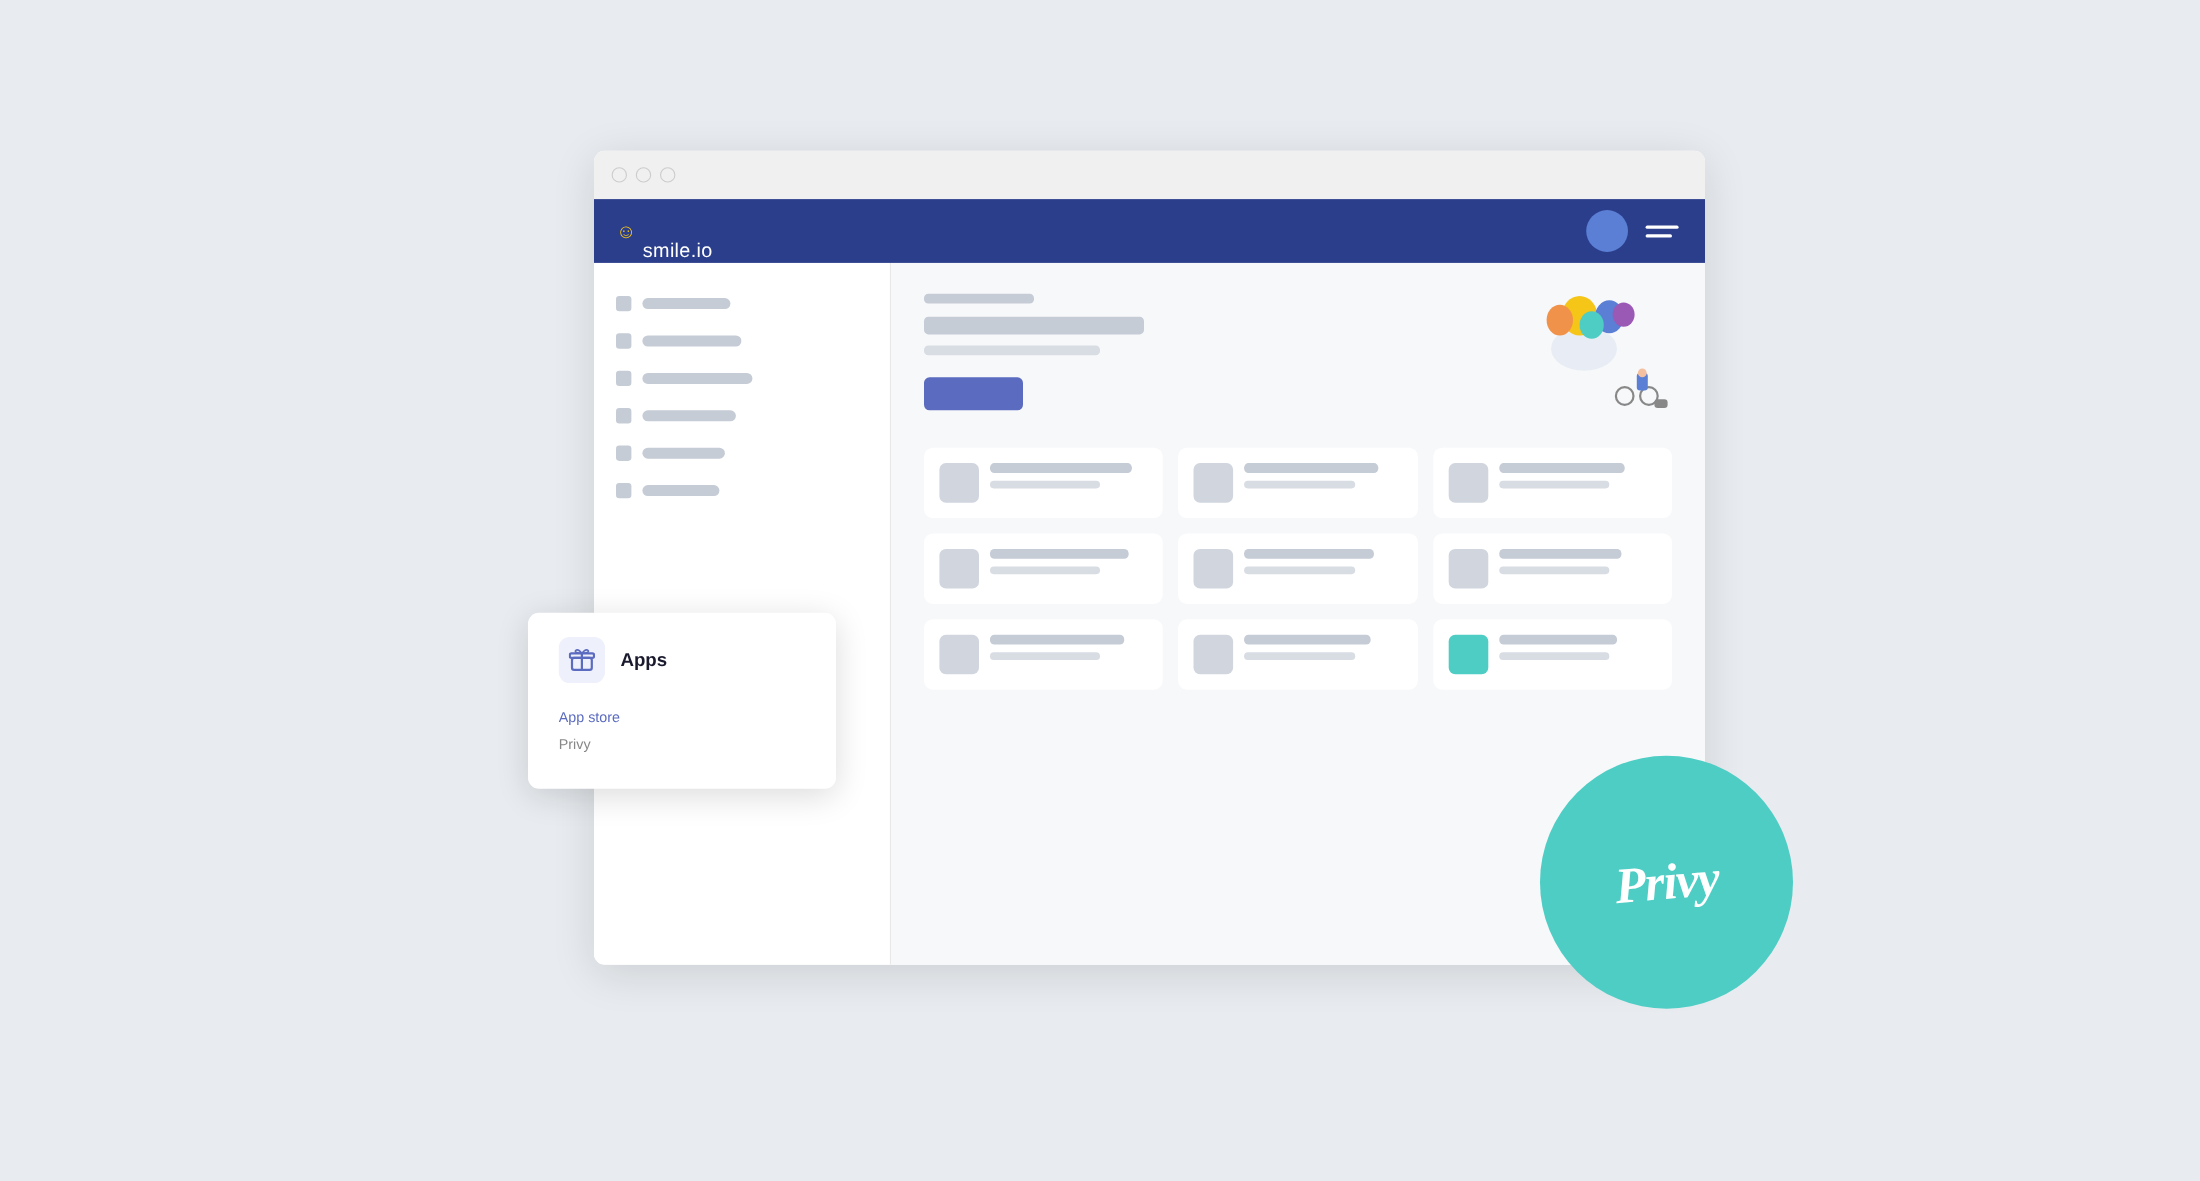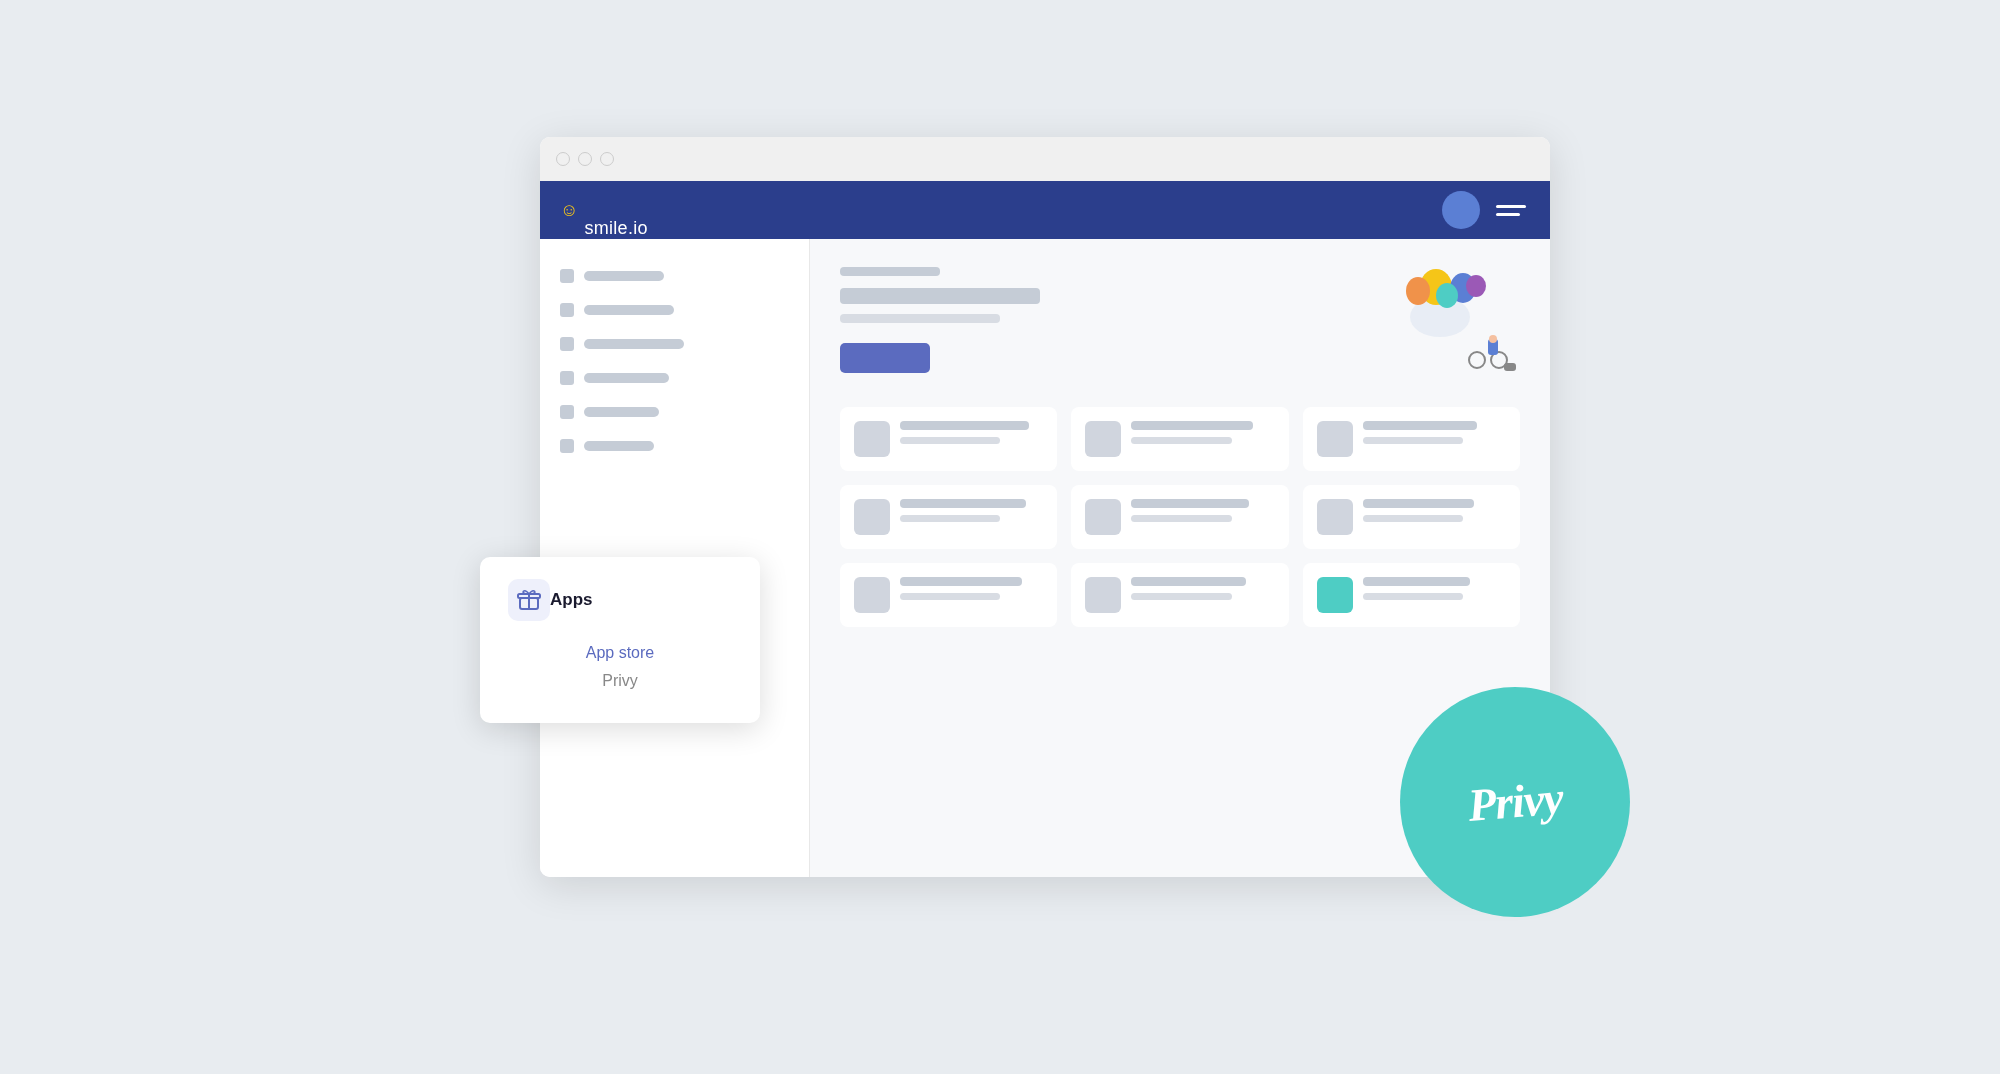--- a/index.html
+++ b/index.html
@@ -276,45 +276,44 @@
       background: #fff;
       border-radius: 10px;
       box-shadow: 0 6px 30px rgba(0,0,0,0.14);
       padding: 22px 28px 28px;
       z-index: 50;
     }
 
     .dropdown-header {
       display: flex;
       align-items: center;
-      gap: 0;
+      gap: 14px;
       margin-bottom: 18px;
     }
 
     .apps-icon-box {
       width: 42px;
       height: 42px;
       background: #eef0fb;
       border-radius: 10px;
       display: flex;
       align-items: center;
       justify-content: center;
     }
 
     .dropdown-title {
       font-size: 17px;
       font-weight: 700;
       color: #1a1a2e;
     }
 
     .dropdown-item {
-      font-size: 16px;
+      font-size: 13px;
       padding: 5px 0;
       cursor: pointer;
-      text-align: center;
     }
 
     .dropdown-item.active {
       color: #5b6bbf;
       font-weight: 500;
     }
 
     .dropdown-item.inactive {
       color: #888;
     }

